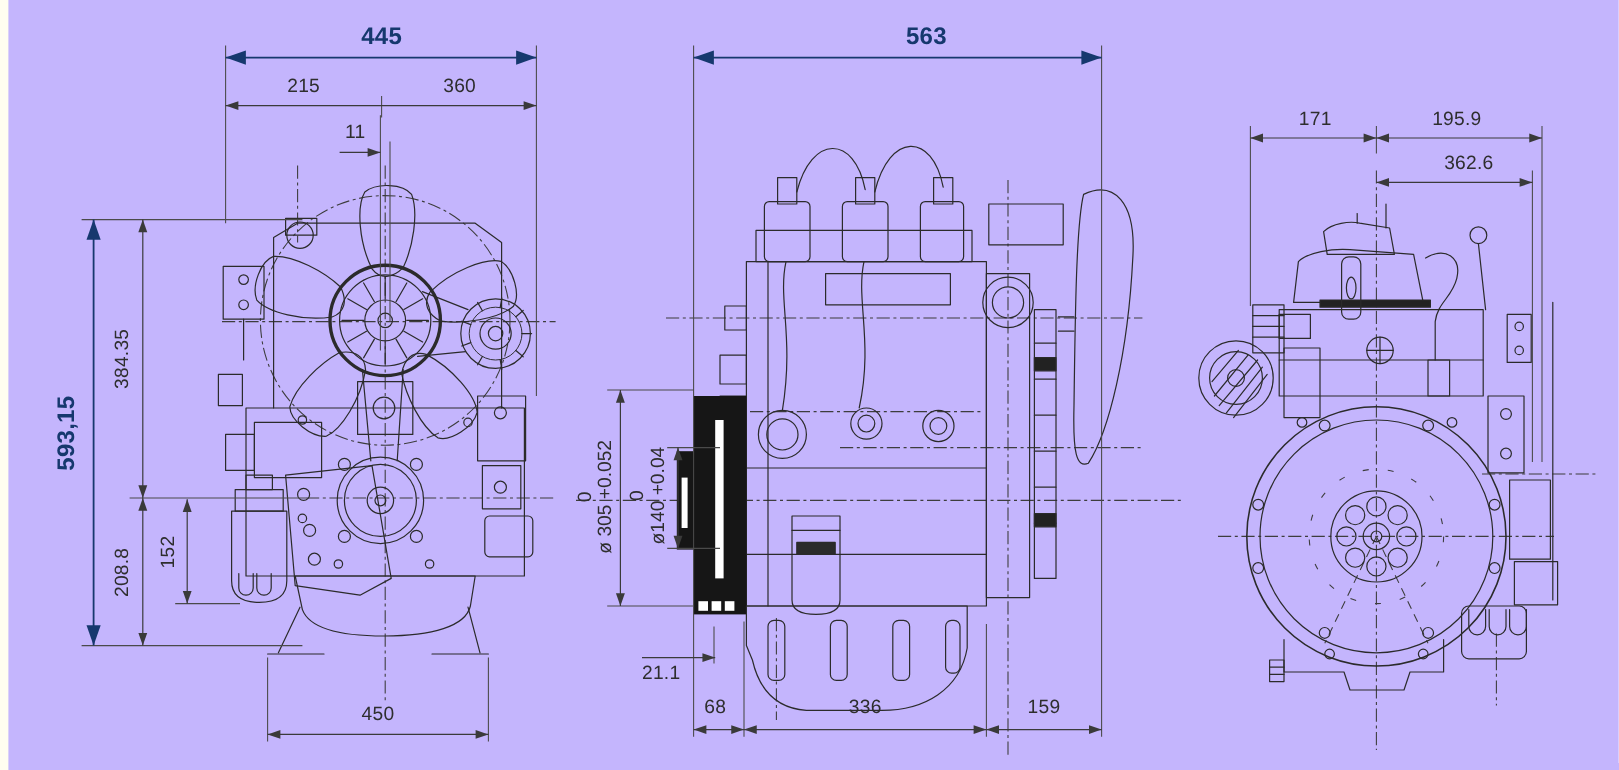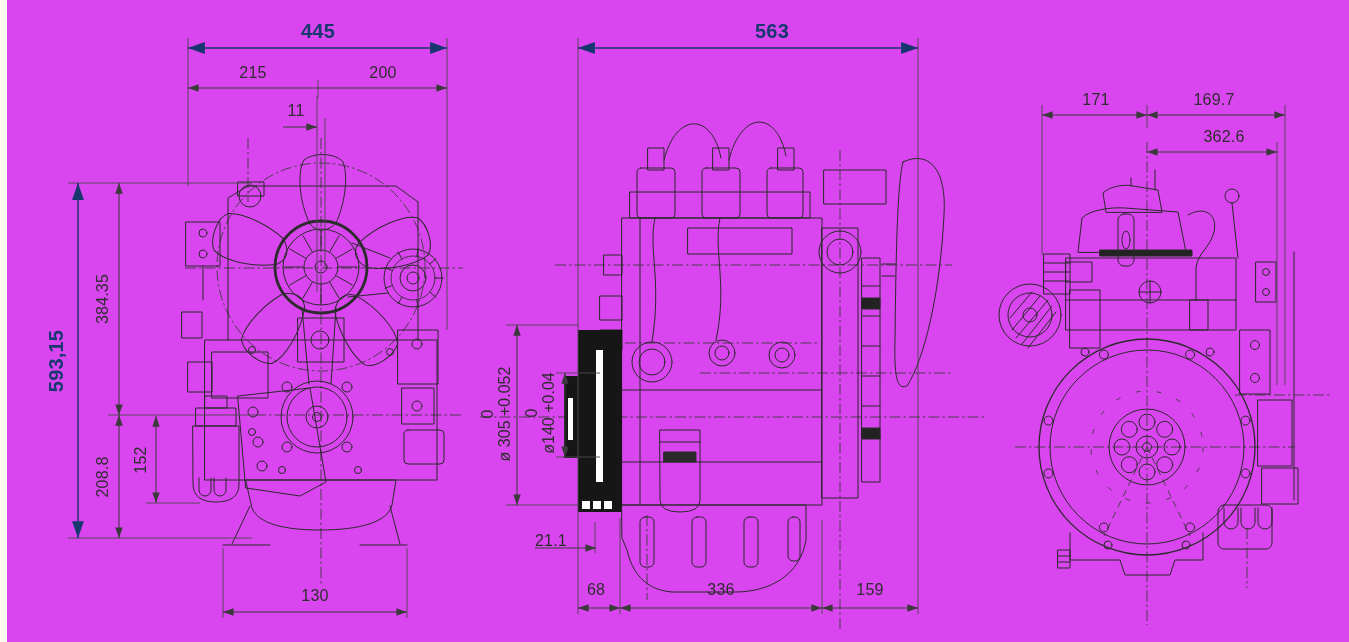--- a/index.html
+++ b/index.html
@@ -1,16 +1,16 @@
 <!DOCTYPE html>
 <html><head>
 <meta charset="utf-8">
 <style>
   html,body{margin:0;padding:0;background:#fff;}
-  .stage{position:relative;width:1349px;height:642px;background:#d946ef;
+  .stage{position:relative;width:1349px;height:642px;background:#c4b5fd;
          font-family:"Liberation Sans",sans-serif;overflow:hidden;}
   .edge-tint{position:absolute;left:0;top:0;width:7px;height:100%;background:#fffdf0;}
   svg.art{position:absolute;left:0;top:0;}
   .dim{position:absolute;transform:translate(-50%,-50%);font-size:16px;color:#2e2e2e;
        white-space:nowrap;letter-spacing:.2px;}
   .dim.blue{color:#16386e;font-weight:bold;font-size:20px;}
   .dim.rot{transform:translate(-50%,-50%) rotate(-90deg);}
   .tol{position:absolute;transform:translate(-50%,-50%) rotate(-90deg);display:flex;
        flex-direction:column;align-items:center;line-height:1.05;font-size:16px;
        color:#2e2e2e;white-space:nowrap;}
@@ -356,38 +356,38 @@
     </g>
     <g stroke="#16386e" stroke-width="1.5" fill="none">
       <line x1="188" y1="48" x2="447" y2="48" marker-start="url(#ab)" marker-end="url(#ab)"></line>
       <line x1="578" y1="48" x2="918" y2="48" marker-start="url(#ab)" marker-end="url(#ab)"></line>
       <line x1="78" y1="183" x2="78" y2="538" marker-start="url(#ab)" marker-end="url(#ab)"></line>
     </g>
   </svg>
 
   <div class="dim blue" style="left:318px;top:31px">445</div>
   <div class="dim" style="left:253px;top:73px">215</div>
-  <div class="dim" style="left:383px;top:73px">200</div>
+  <div class="dim" style="left:383px;top:73px">360</div>
   <div class="dim" style="left:296px;top:111px">11</div>
   <div class="dim blue rot" style="left:56px;top:361px">593,15</div>
   <div class="dim rot" style="left:103px;top:299px">384.35</div>
   <div class="dim rot" style="left:103px;top:477px">208.8</div>
   <div class="dim rot" style="left:141px;top:460px">152</div>
-  <div class="dim" style="left:315px;top:596px">130</div>
+  <div class="dim" style="left:315px;top:596px">450</div>
 
   <div class="dim blue" style="left:772px;top:31px">563</div>
   <div class="tol" style="left:497px;top:414px">
     <span>0</span>
     <span>ø 305 +0.052</span>
   </div>
   <div class="tol" style="left:541px;top:413px">
     <span>0</span>
     <span>ø140 +0.04</span>
   </div>
-  <div class="dim" style="left:551px;top:541px">21.1</div>
+  <div class="dim" style="left:551px;top:562px">21.1</div>
   <div class="dim" style="left:596px;top:590px">68</div>
   <div class="dim" style="left:721px;top:590px">336</div>
   <div class="dim" style="left:870px;top:590px">159</div>
 
   <div class="dim" style="left:1096px;top:100px">171</div>
-  <div class="dim" style="left:1214px;top:100px">169.7</div>
+  <div class="dim" style="left:1214px;top:100px">195.9</div>
   <div class="dim" style="left:1224px;top:137px">362.6</div>
 </div>
 
 </body></html>

